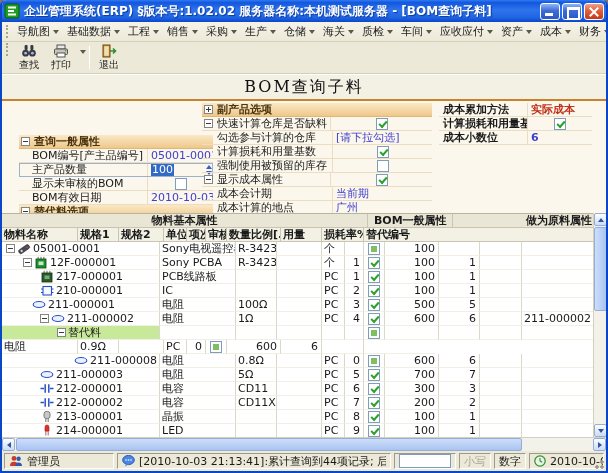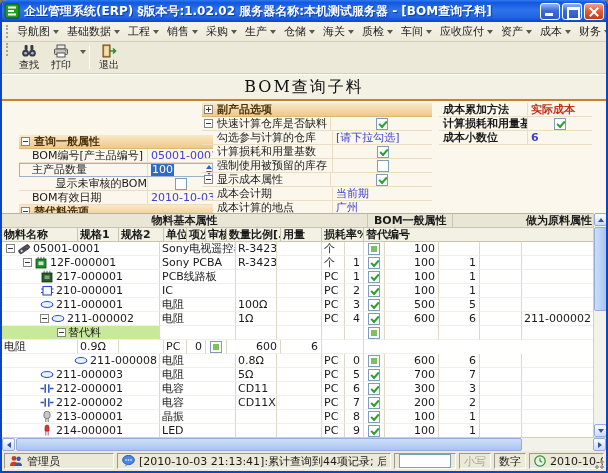--- a/index.html
+++ b/index.html
@@ -235,21 +235,21 @@
         <span class="lbl" style="padding-left:13px;width:128px;">主产品数量</span>
         <span class="val">
             <span class="seltext">100</span>
           <span class="spinner">
               <i class="up"></i>
               <i class="dn"></i>
             </span>
         </span>
       </div>
       <div class="frow">
-        <span class="lbl" style="padding-left:13px;width:128px;text-align:right;">显示未审核的BOM</span>
+        <span class="lbl" style="padding-left:13px;width:128px;">显示未审核的BOM</span>
         <span class="val center">
             <span class="cb"></span>
           </span>
       </div>
       <div class="frow">
         <span class="lbl" style="padding-left:13px;width:128px;">BOM有效日期</span>
         <span class="val">2010-10-03</span>
       </div>
       <div class="ghead">
           <span class="exp"></span>
@@ -449,21 +449,21 @@
           <div class="c w-item num">2</div>
           <div class="c w-audit">
             <span class="cb checked"></span>
           </div>
           <div class="c w-qty num">100</div>
           <div class="c w-usage num">1</div>
           <div class="c w-loss num"></div>
           <div class="c w-sub"></div>
         </div>
         <div class="trow">
-          <div class="c w-tree treecell" style="padding-left: 38px;">
+          <div class="c w-tree treecell" style="padding-left: 30px;">
             <span class="ticonspan">
               <svg width="14" height="13" viewBox="0 0 14 13">
                 <ellipse cx="7" cy="6.5" rx="5.8" ry="3" fill="#EAF2FF" stroke="#2A50C8" stroke-width="1.1"></ellipse>
               </svg>
             </span>
             <span>211-000001</span>
           </div>
           <div class="c w-name">电阻</div>
           <div class="c w-spec1">100Ω</div>
           <div class="c w-spec2"></div>

